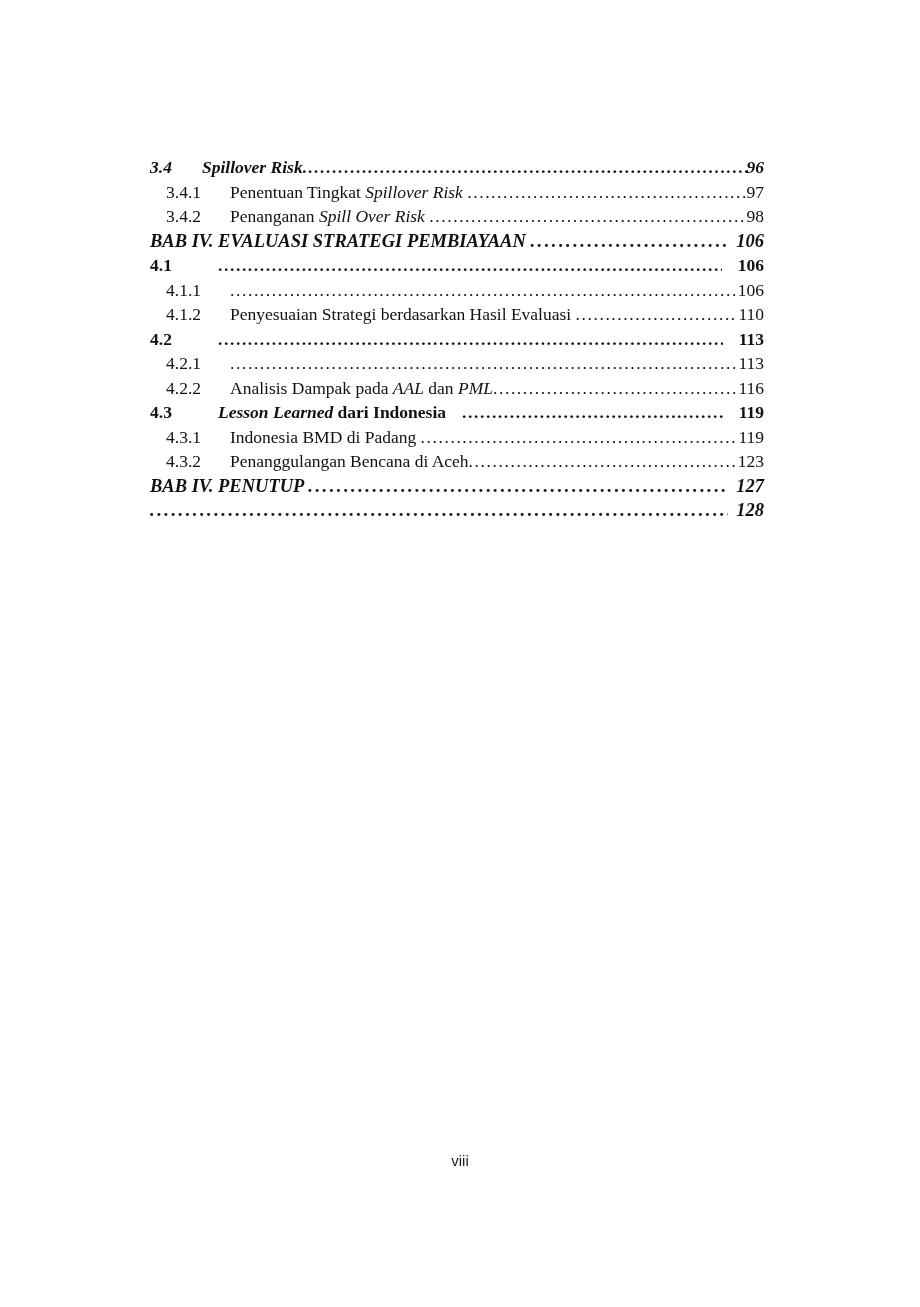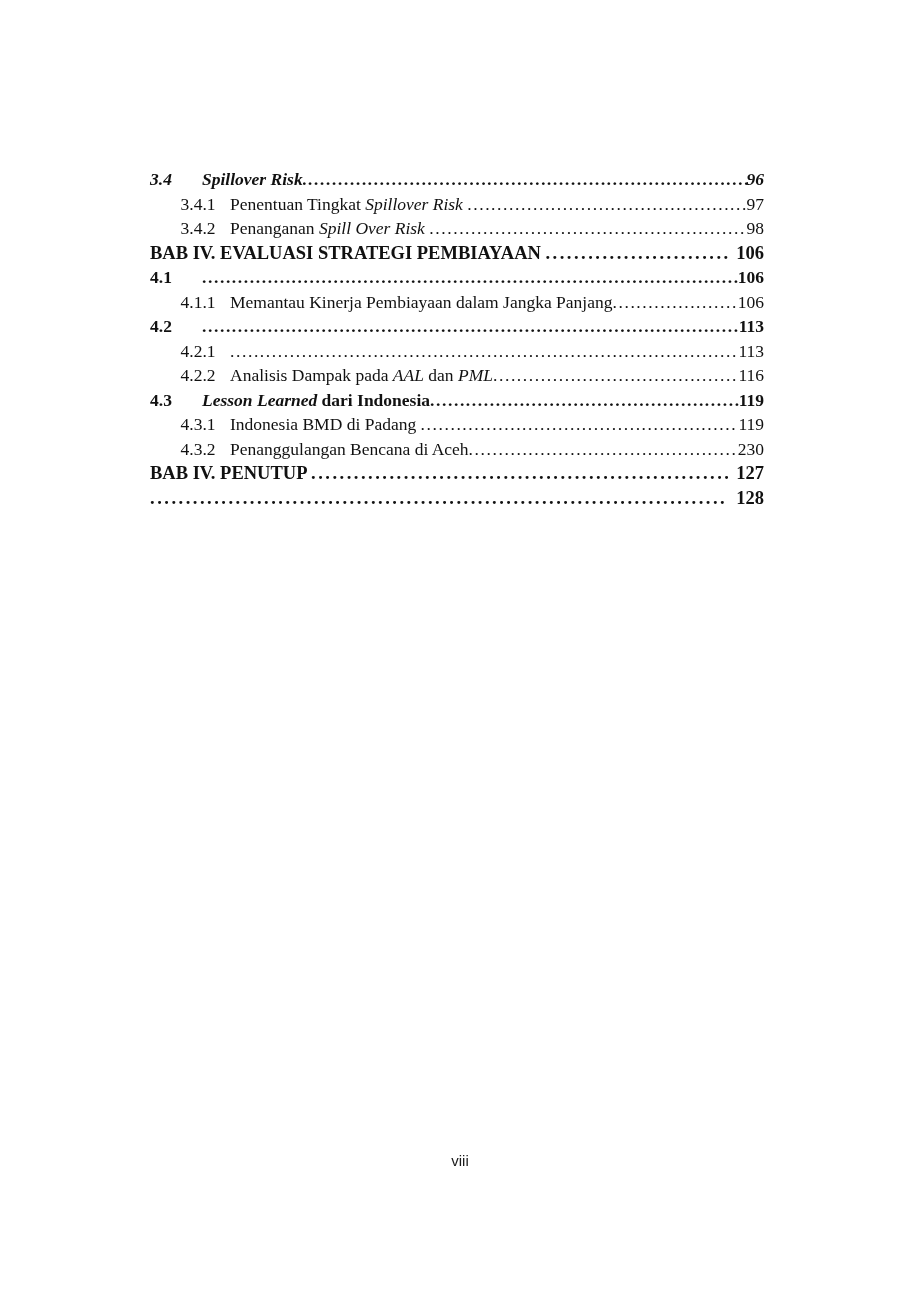--- a/index.html
+++ b/index.html
@@ -20,32 +20,32 @@
   }
   .row {
     display: flex;
     align-items: baseline;
     line-height: 24.5px;
     font-size: 17.5px;
     white-space: pre;
   }
   .num  { flex: 0 0 52px; }
   .sub  { padding-left: 16px; }
-  .sub .num { flex: 0 0 64px; text-align: center; }
+  .sub .num { flex: 0 0 64px; }
   .title { flex: 0 0 auto; }
   .dots { flex: 1 1 auto; overflow: hidden; height: 24.5px; }
   .dots::after {
     content: "................................................................................................................................................";
     letter-spacing: 1.6px;
   }
   .page { flex: 0 0 auto; }
-  .sec  { font-weight: bold; }
-  .bi   { font-weight: bold; font-style: italic; margin-top: 12px; }
+  .sec  { font-weight: bold; gap: 16px; }
+  .bi   { font-weight: bold; font-style: italic; }
   .it   { font-style: italic; }
-  .chapter { font-weight: bold; font-size: 18.5px; }
+  .chapter { font-weight: bold; font-size: 18.5px; font-style: italic; }
   .sec .dots::after, .chapter .dots::after, .bi .dots::after { font-weight: bold; }
   .chapter .dots::after { letter-spacing: 2.5px; }
   .gap .page { padding-left: 8px; }
   .footer-pageno {
     position: absolute;
     top: 1152px;
     left: 0;
     width: 920px;
     text-align: center;
     font-family: "Liberation Sans", sans-serif;
@@ -86,25 +86,30 @@
   </div>
 
   <div class="row sec">
     <span class="num">4.1</span>
     <span class="dots"></span>
     <span class="page">106</span>
   </div>
 
   <div class="row sub">
     <span class="num">4.1.1</span>
-    <span class="title">Memantau Kinerja Pembiayaan dalam Jangka Panjang</span>
     <span class="dots"></span>
     <span class="page">106</span>
   </div>
 
+  <div class="row sub">
+    <span class="num">4.1.2</span>
+    <span class="title">Penyesuaian Strategi berdasarkan Hasil Evaluasi </span>
+    <span class="dots"></span>
+    <span class="page">110</span>
+  </div>
 
   <div class="row sec">
     <span class="num">4.2</span>
     <span class="dots"></span>
     <span class="page">113</span>
   </div>
 
   <div class="row sub">
     <span class="num">4.2.1</span>
     <span class="dots"></span>
@@ -129,21 +134,21 @@
     <span class="num">4.3.1</span>
     <span class="title">Indonesia BMD di Padang </span>
     <span class="dots"></span>
     <span class="page">119</span>
   </div>
 
   <div class="row sub">
     <span class="num">4.3.2</span>
     <span class="title">Penanggulangan Bencana di Aceh</span>
     <span class="dots"></span>
-    <span class="page">230</span>
+    <span class="page">123</span>
   </div>
 
   <div class="row chapter gap">
     <span class="title">BAB IV. PENUTUP </span>
     <span class="dots"></span>
     <span class="page">127</span>
   </div>
 
   <div class="row chapter gap">
     <span class="dots"></span>

